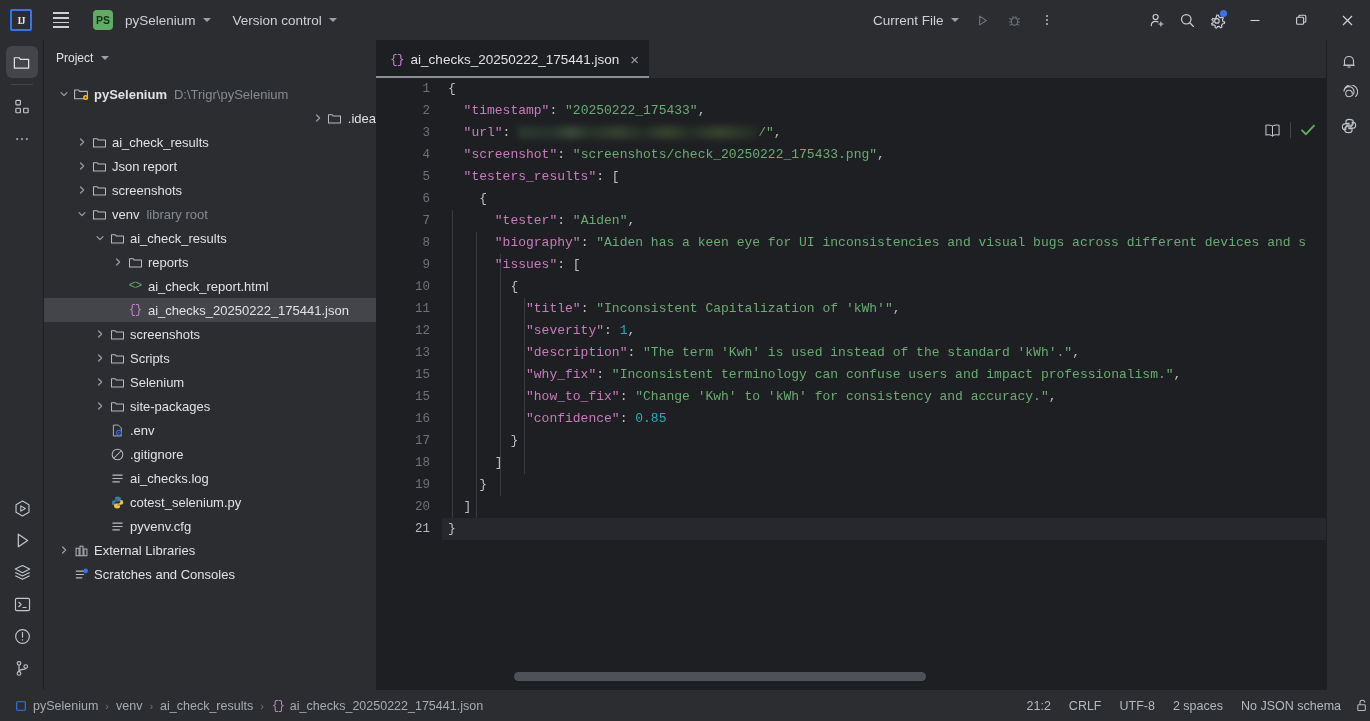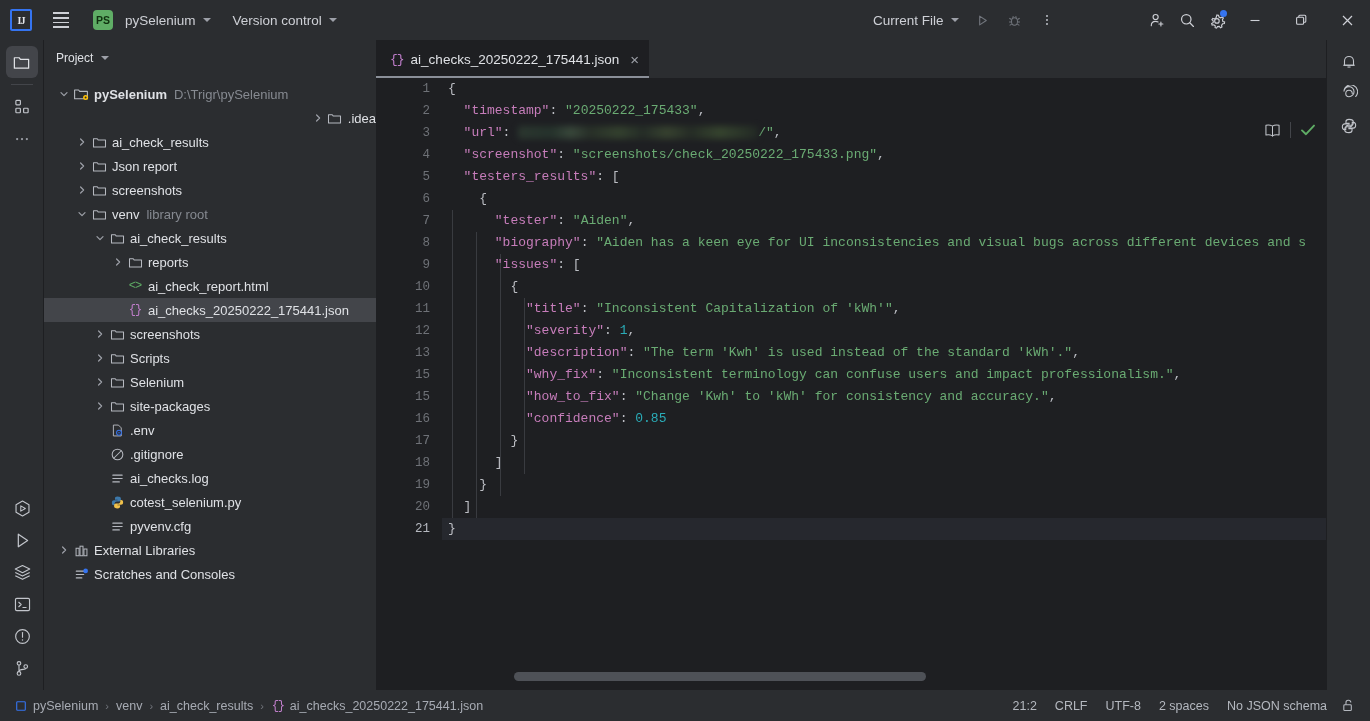--- a/index.html
+++ b/index.html
@@ -172,21 +172,21 @@
 
   
   .statusbar {
     position: absolute; left: 0; bottom: 0; width: 1370px; height: 31px;
     background: #2b2d30; display: flex; align-items: center;
     font-size: 12.5px; color: #a7abb3;
   }
   .breadcrumb { display: flex; align-items: center; gap: 7px; padding-left: 14px; }
   .crumb-sep { color: #72757c; font-size: 11px; }
   .status-right {
-    position: absolute; right: 14px; display: flex; align-items: center; gap: 18px;
+    position: absolute; right: 0; display: flex; align-items: center; gap: 18px;
   }
   .st-item { font-size: 12.5px; color: #b4b8bf; }
   svg { display: block; }
 </style>
 </head>
 <body>
 
 <div id="app">
 
   <div class="toolbar">

